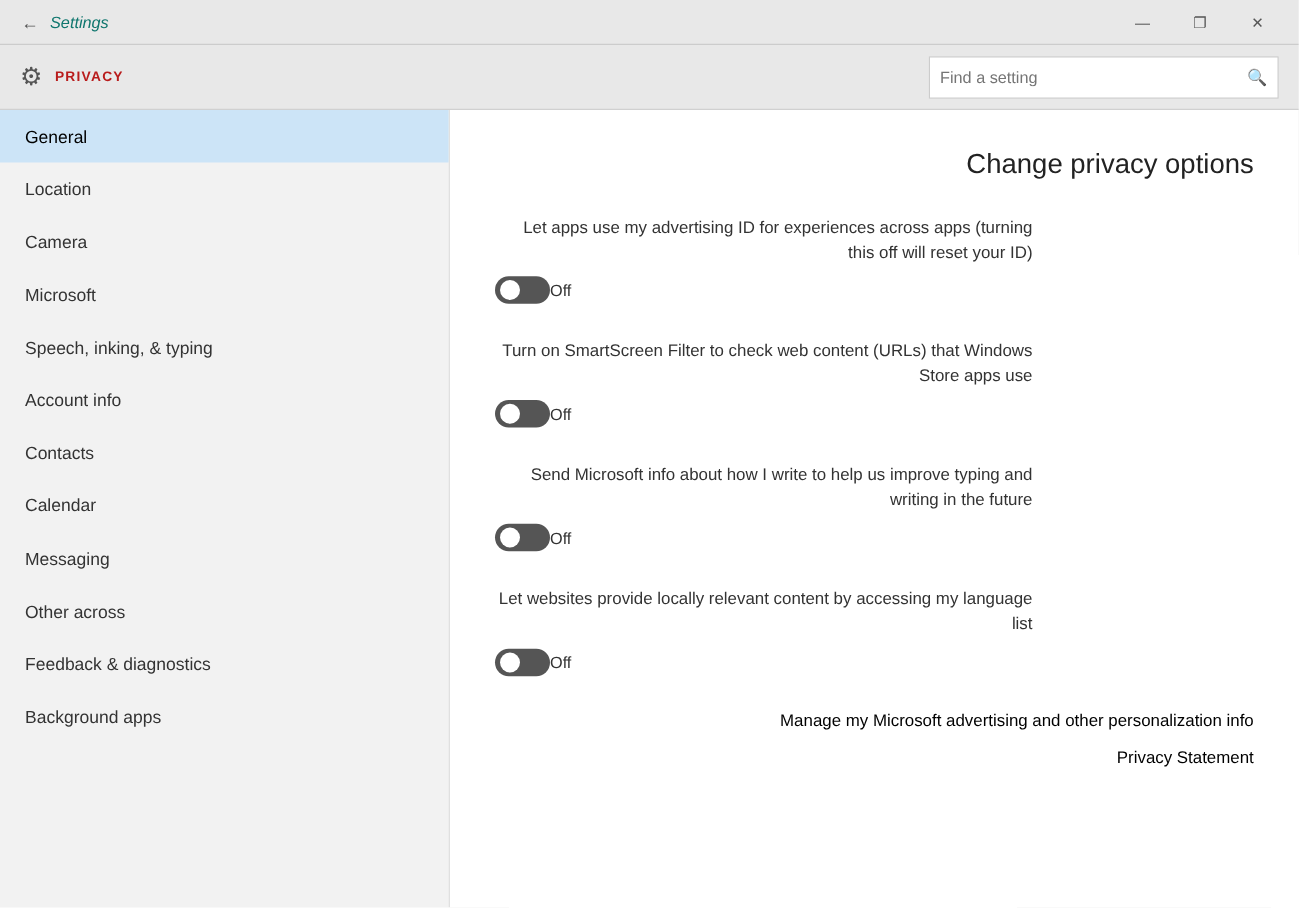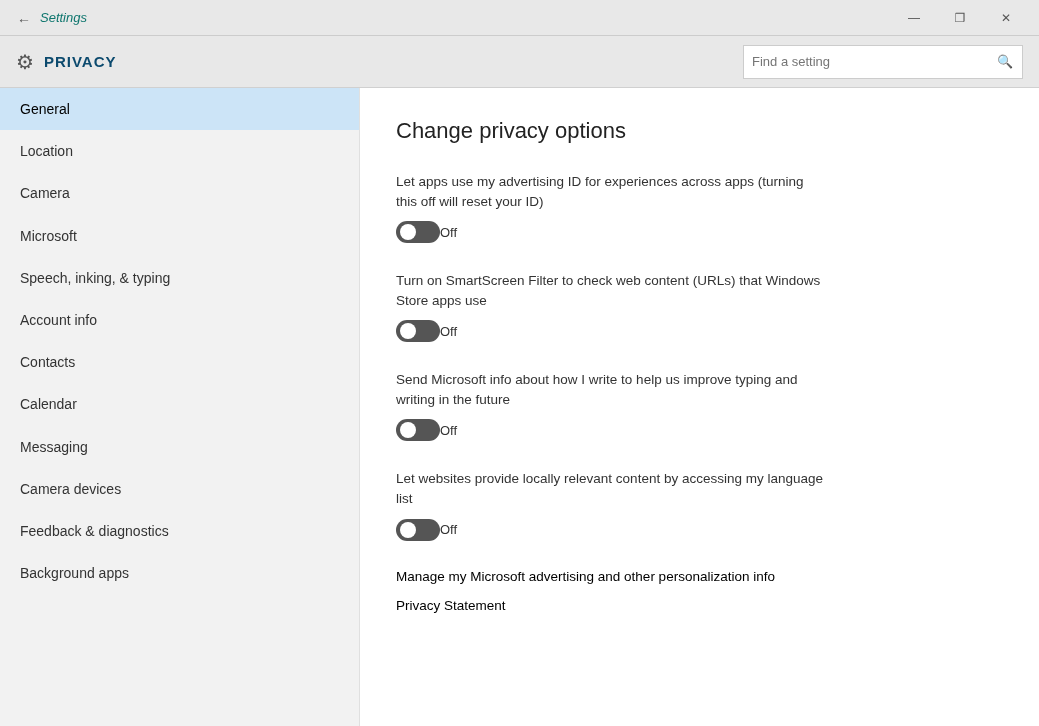--- a/index.html
+++ b/index.html
@@ -67,23 +67,23 @@
       padding: 0 16px;
       flex-shrink: 0;
       border-bottom: 1px solid #d0d0d0;
     }
     .header-icon {
       font-size: 20px;
       color: #555;
       margin-right: 10px;
     }
     .header-title {
-      font-size: 15px;
+      font-size: 11px;
       font-weight: 600;
-      color: #0c4a6e;
+      color: #b91c1c;
       letter-spacing: 1px;
       text-transform: uppercase;
     }
     .search-box {
       margin-left: auto;
       width: 280px;
       height: 32px;
       background: white;
       border: 1px solid #ccc;
       display: flex;
@@ -130,20 +130,21 @@
       background: #cce4f7;
       color: #000;
     }
 
     
     .content-area {
       flex: 1;
       background: white;
       padding: 30px 36px;
       overflow-y: auto;
+      text-align: right;
     }
     .content-title {
       font-size: 22px;
       font-weight: 300;
       color: #222;
       margin-bottom: 28px;
     }
 
     
     .setting-item {
@@ -233,21 +234,21 @@
 
   <div class="sidebar-item active">General</div>
       <div class="sidebar-item">Location</div>
       <div class="sidebar-item">Camera</div>
       <div class="sidebar-item">Microsoft</div>
       <div class="sidebar-item">Speech, inking, &amp; typing</div>
       <div class="sidebar-item">Account info</div>
       <div class="sidebar-item">Contacts</div>
       <div class="sidebar-item">Calendar</div>
       <div class="sidebar-item">Messaging</div>
-      <div class="sidebar-item">Camera devices</div>
+      <div class="sidebar-item">Other across</div>
       <div class="sidebar-item">Feedback &amp; diagnostics</div>
       <div class="sidebar-item">Background apps</div>
     </nav>
 
   <div class="content-area">
     <h1 class="content-title">Change privacy options</h1>
 
   <div class="setting-item">
         <div class="setting-description">Let apps use my advertising ID for experiences across apps (turning this off will reset your ID)</div>
         <div class="toggle-row">

